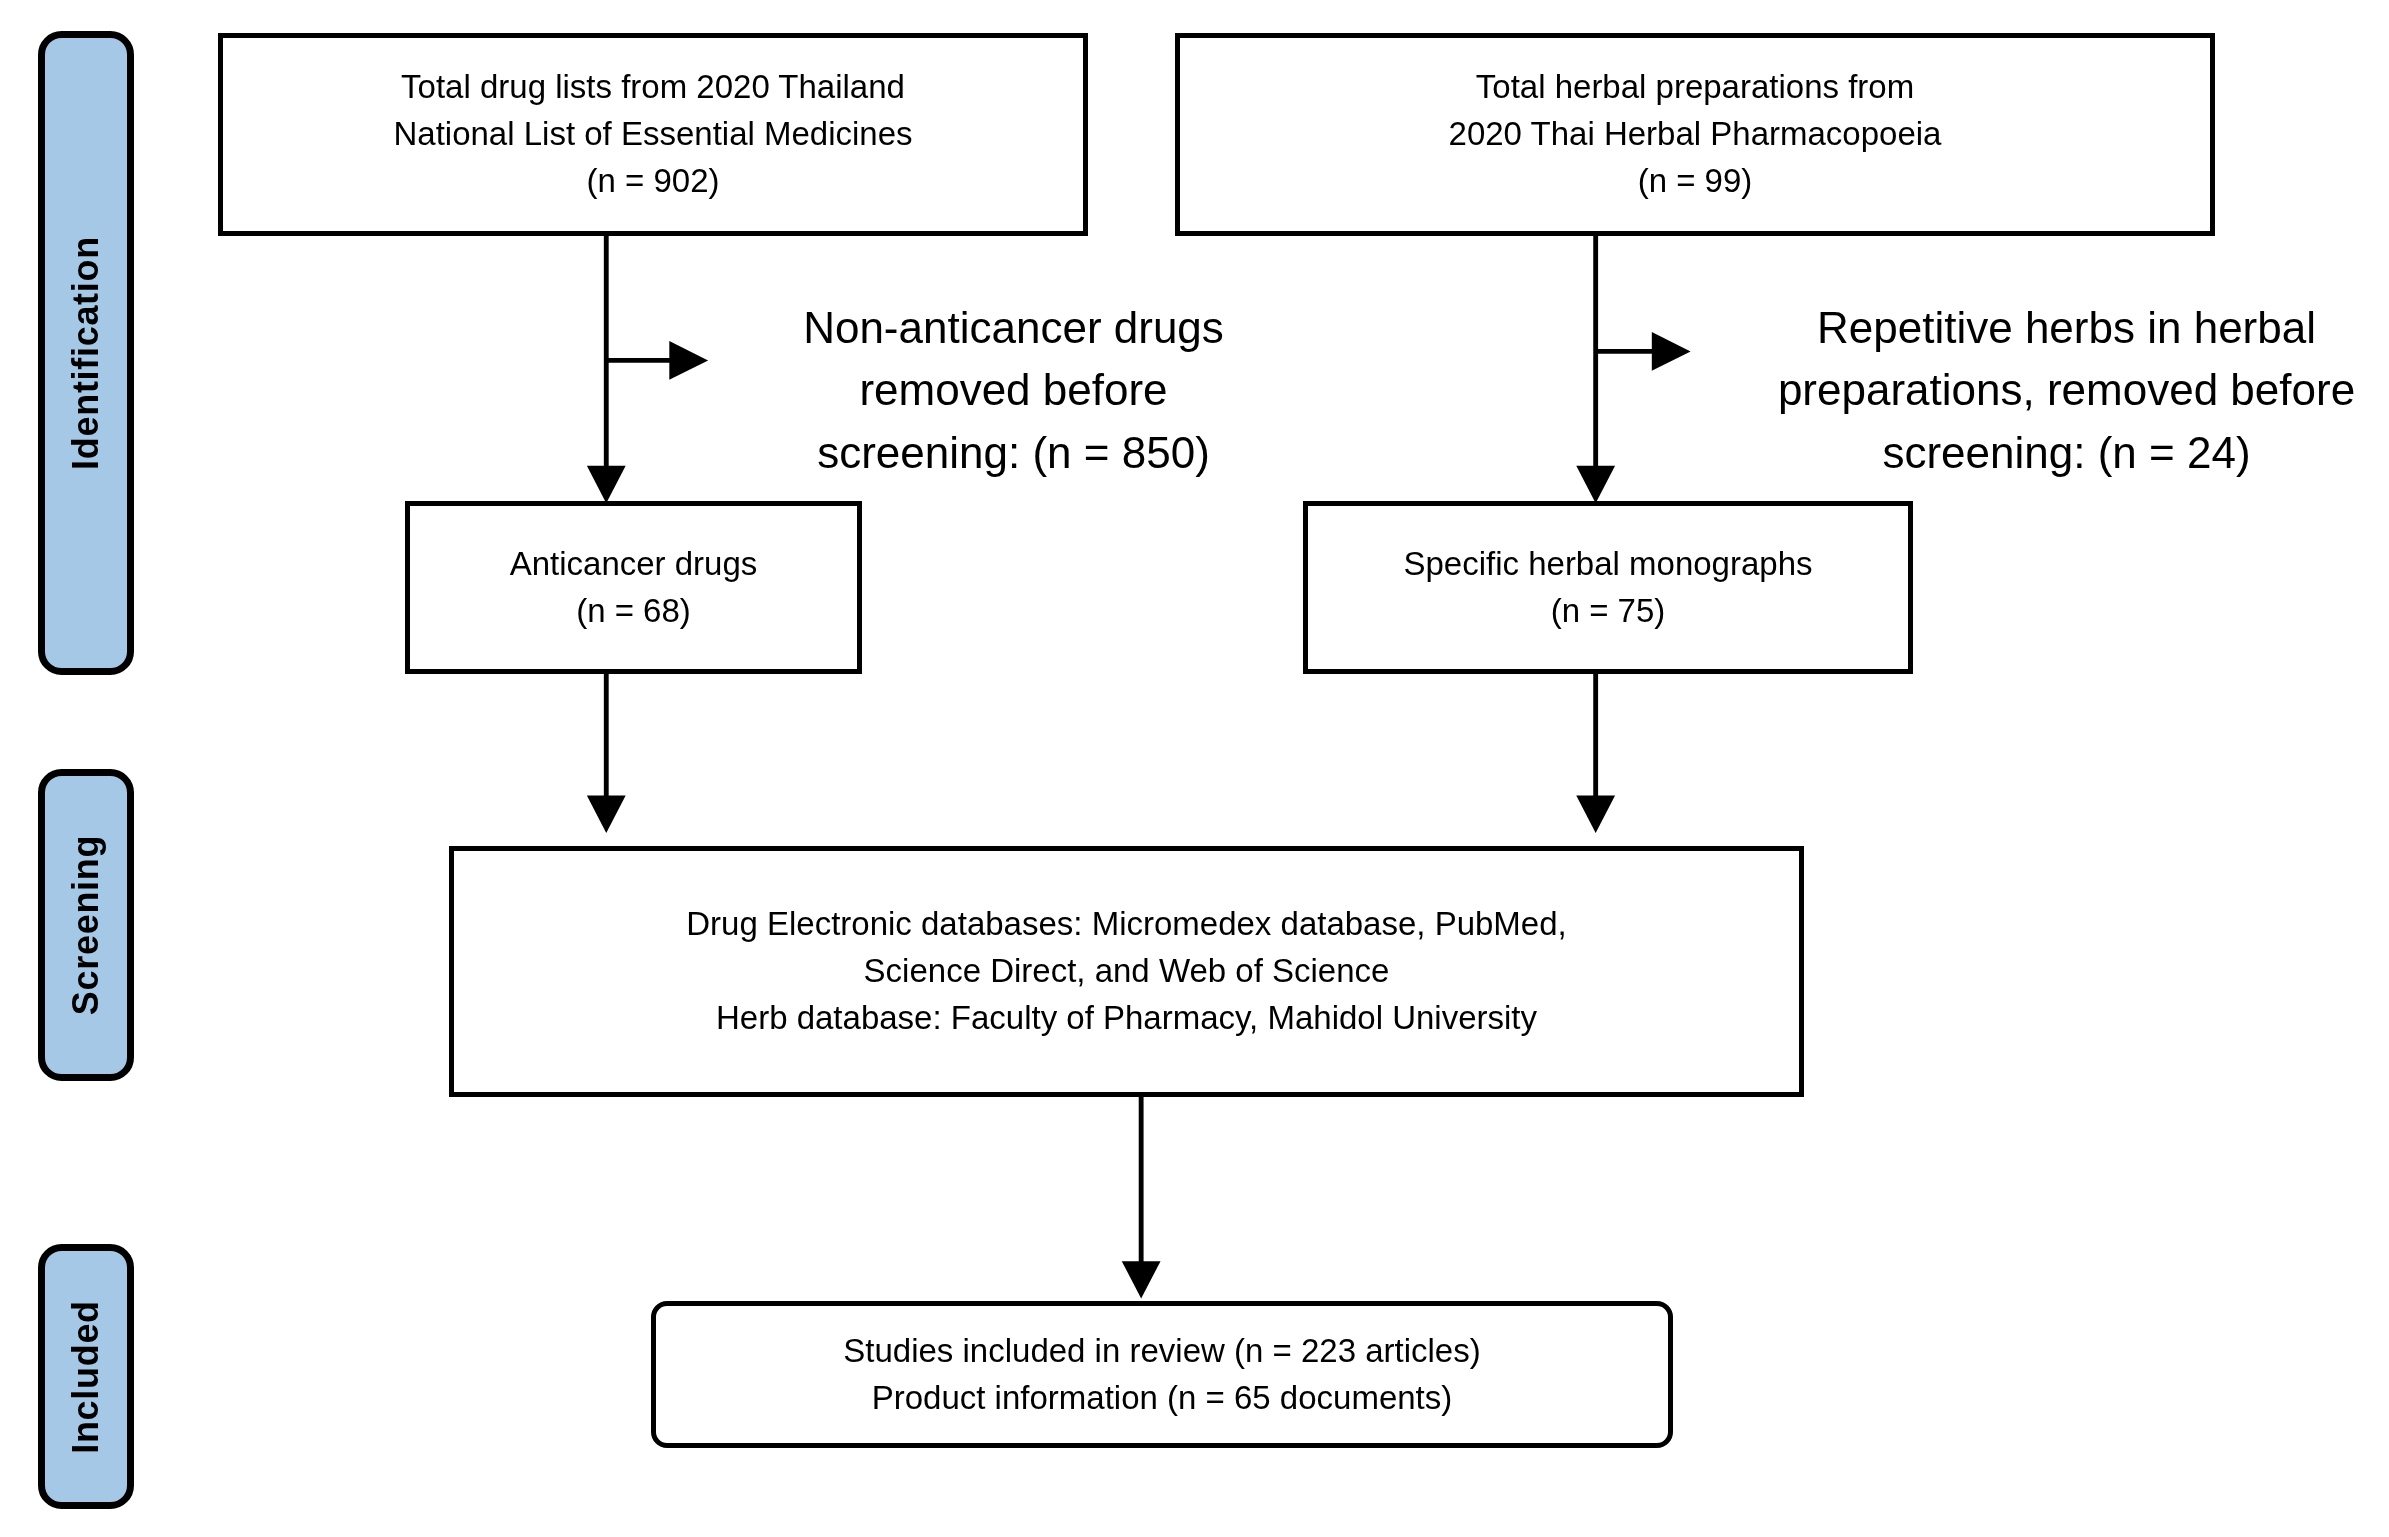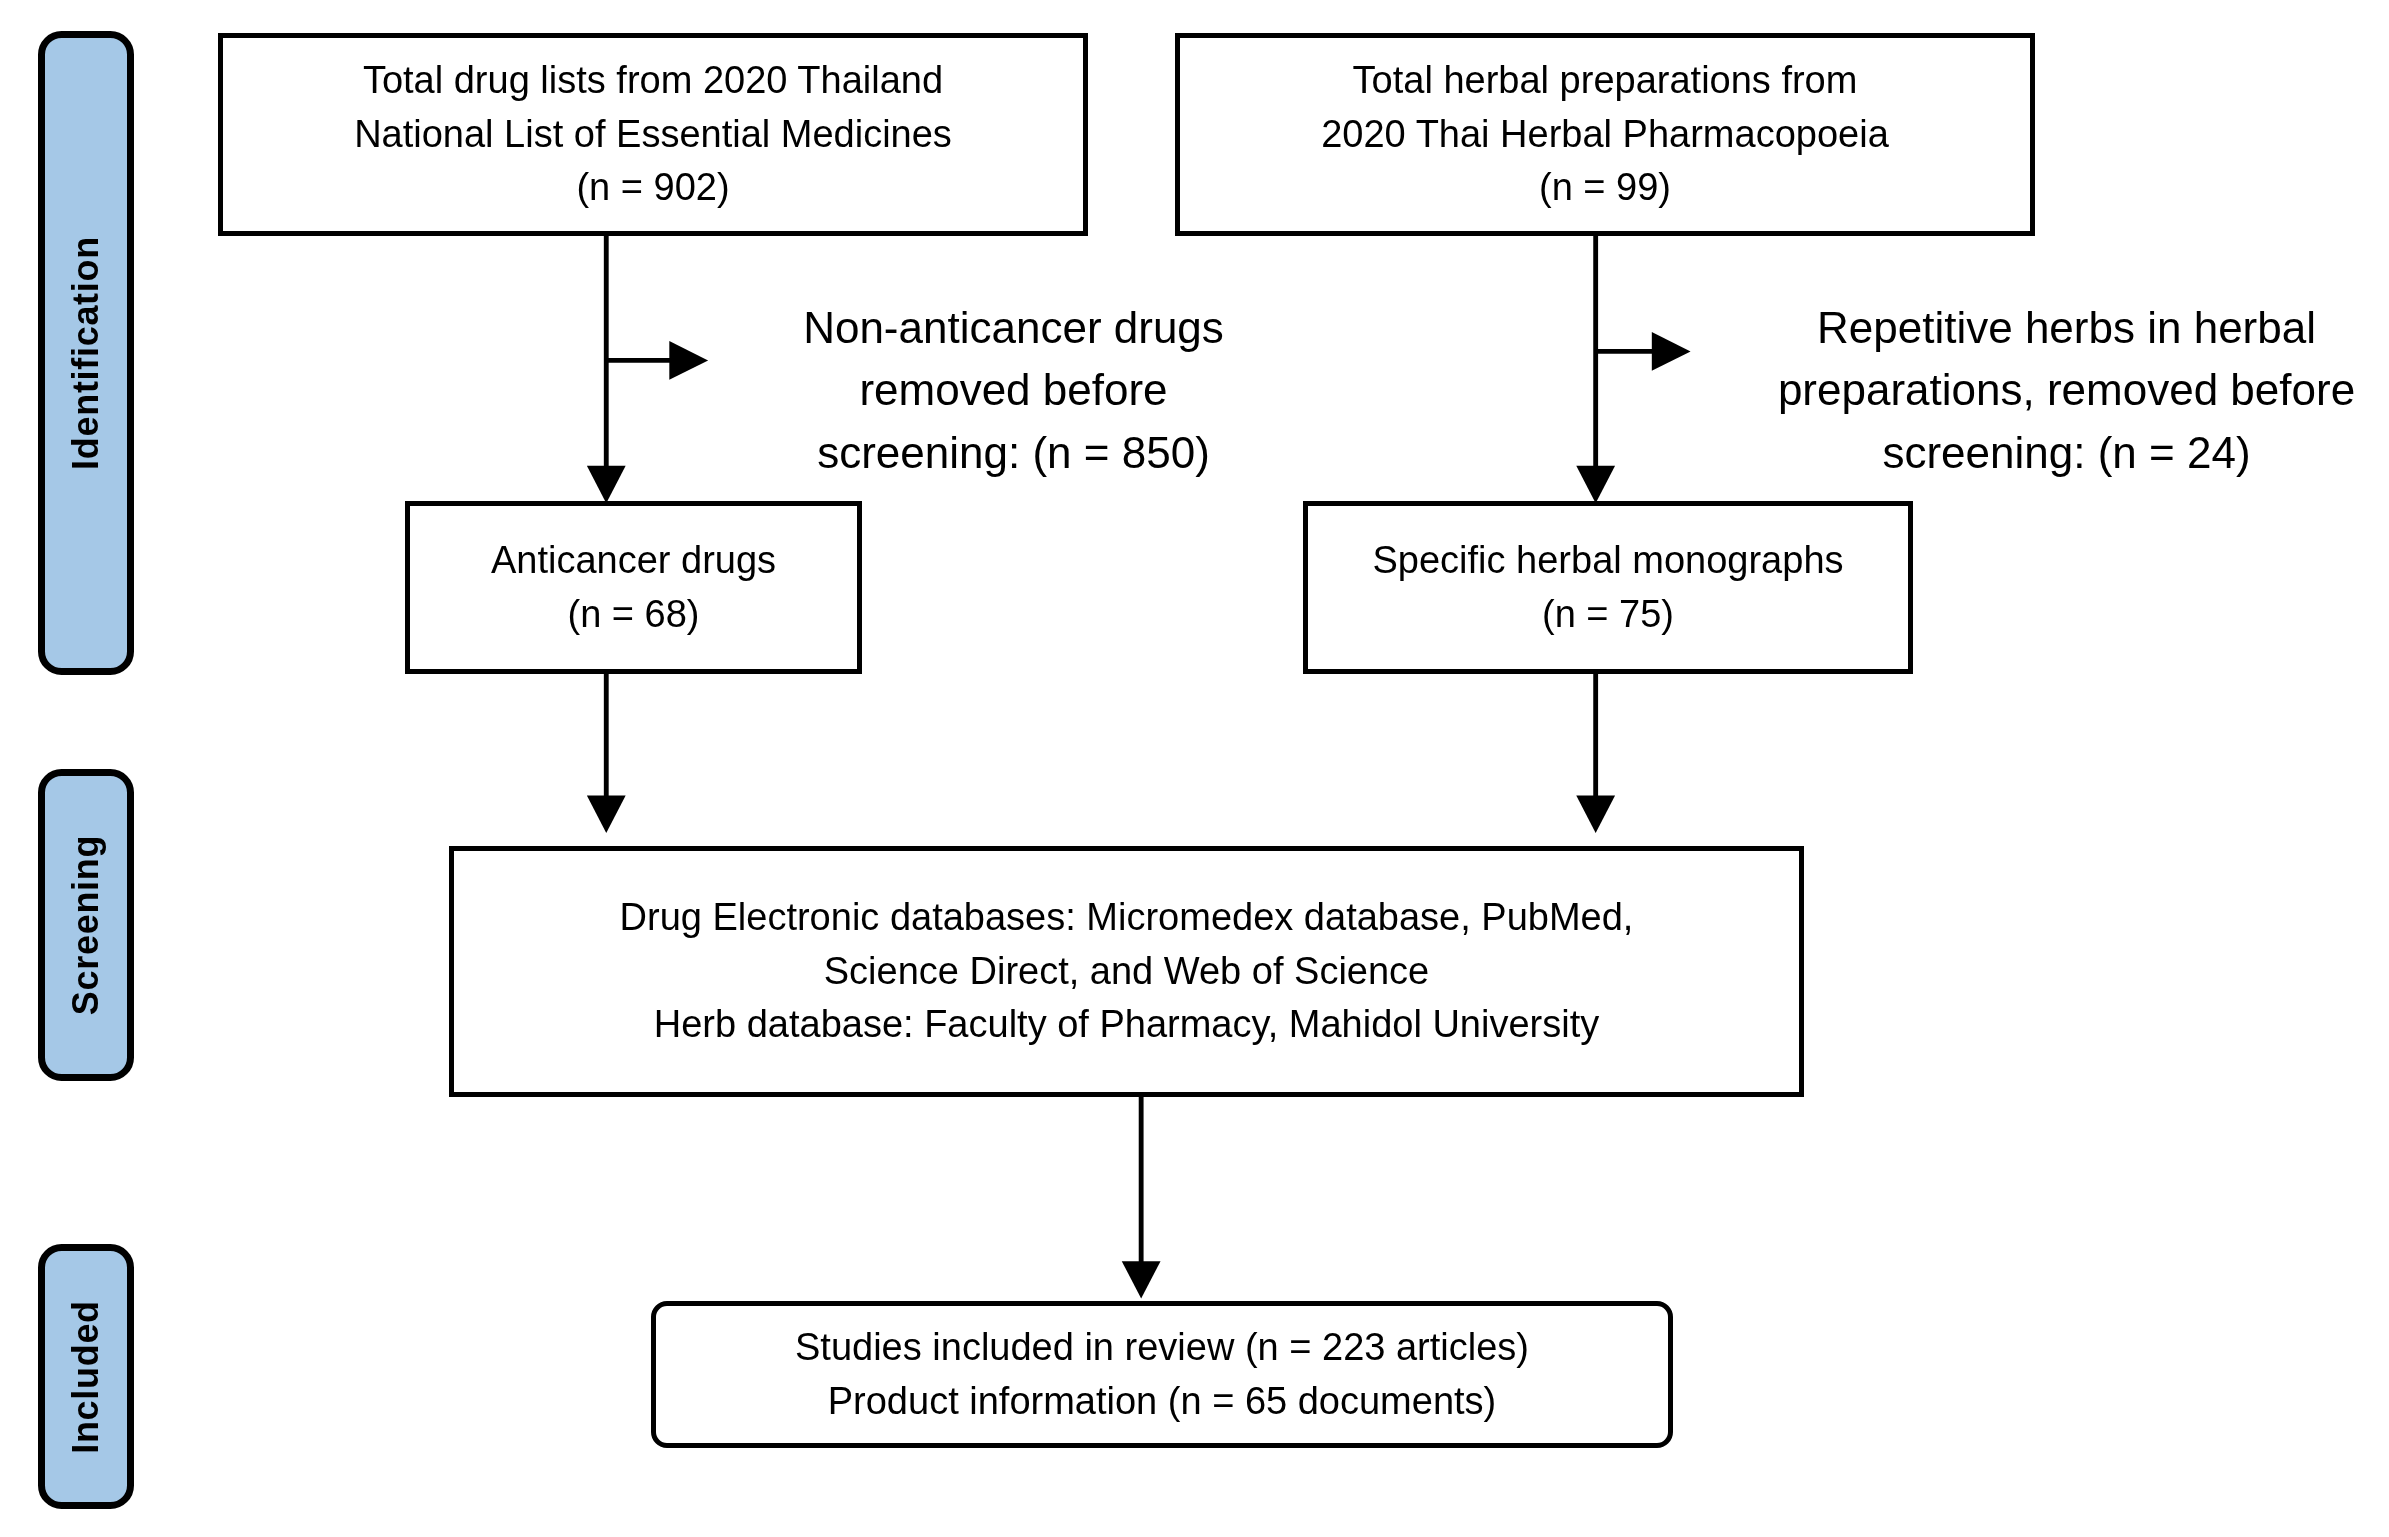--- a/index.html
+++ b/index.html
@@ -42,21 +42,21 @@
     background: #ffffff;
     border: 5.5px solid #000000;
     box-sizing: border-box;
     display: flex;
     align-items: center;
     justify-content: center;
     text-align: center;
   }
   .fbox .btext {
     white-space: pre-line;
-    font-size: 38px;
+    font-size: 33px;
     line-height: 1.42;
   }
   
   .note {
     position: absolute;
     white-space: pre-line;
     font-size: 44px;
     line-height: 1.42;
     text-align: center;
   }
@@ -125,21 +125,21 @@
       <polygon class="head" points="1619,1820 1675,1820 1647,1874"></polygon>
     </g>
   </svg>
 
   <div class="fbox" style="left:218px; top:33px; width:870px; height:203px;">
     <div class="btext">Total drug lists from 2020 Thailand
 National List of Essential Medicines
 (n = 902)</div>
   </div>
 
-  <div class="fbox" style="left:1175px; top:33px; width:860px; height:203px;">
+  <div class="fbox" style="left:1175px; top:33px; width:1040px; height:203px;">
     <div class="btext">Total herbal preparations from
 2020 Thai Herbal Pharmacopoeia
 (n = 99)</div>
   </div>
 
   <div class="note" style="left:743px; top:297px; width:541px;">Non-anticancer drugs
 removed before
 screening: (n = 850)</div>
 
   <div class="note" style="left:1699px; top:297px; width:735px;">Repetitive herbs in herbal

